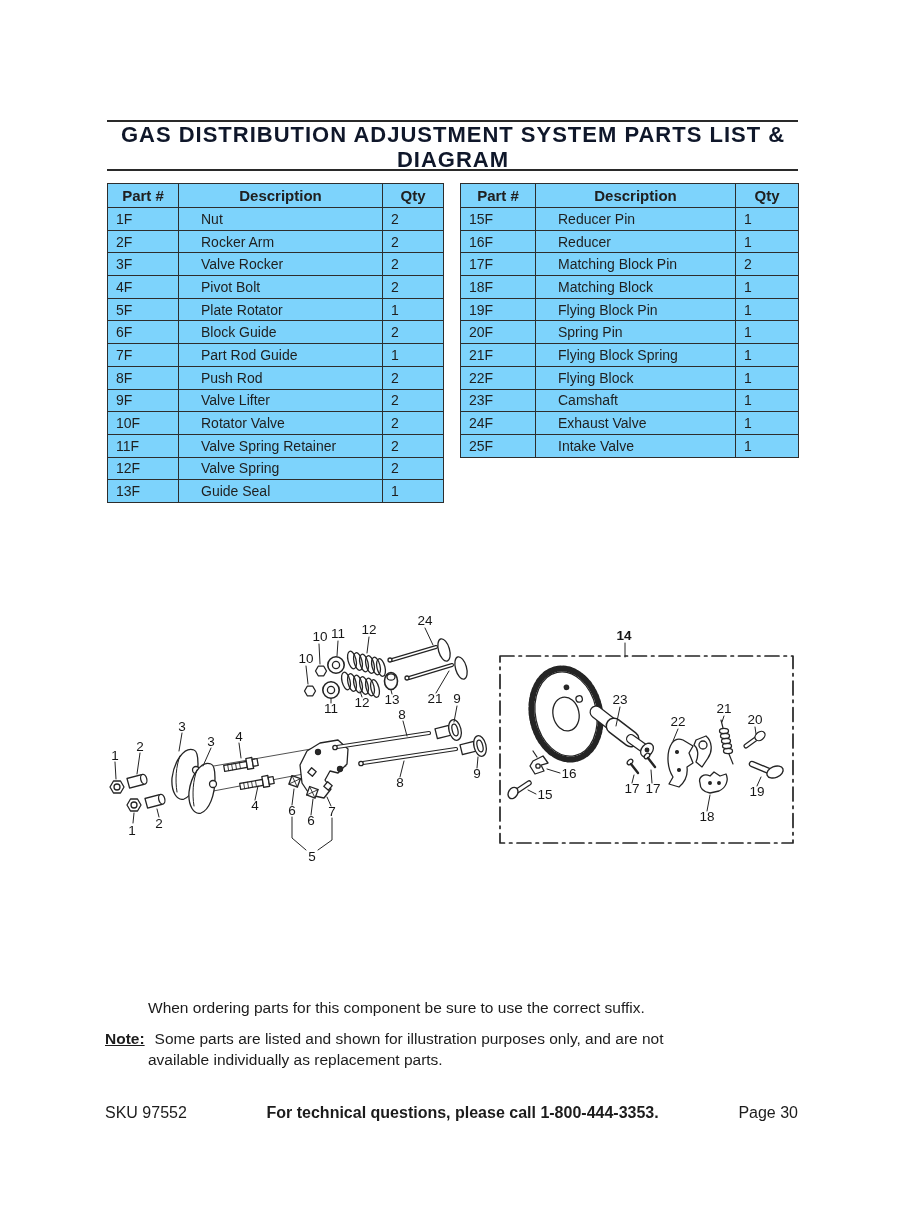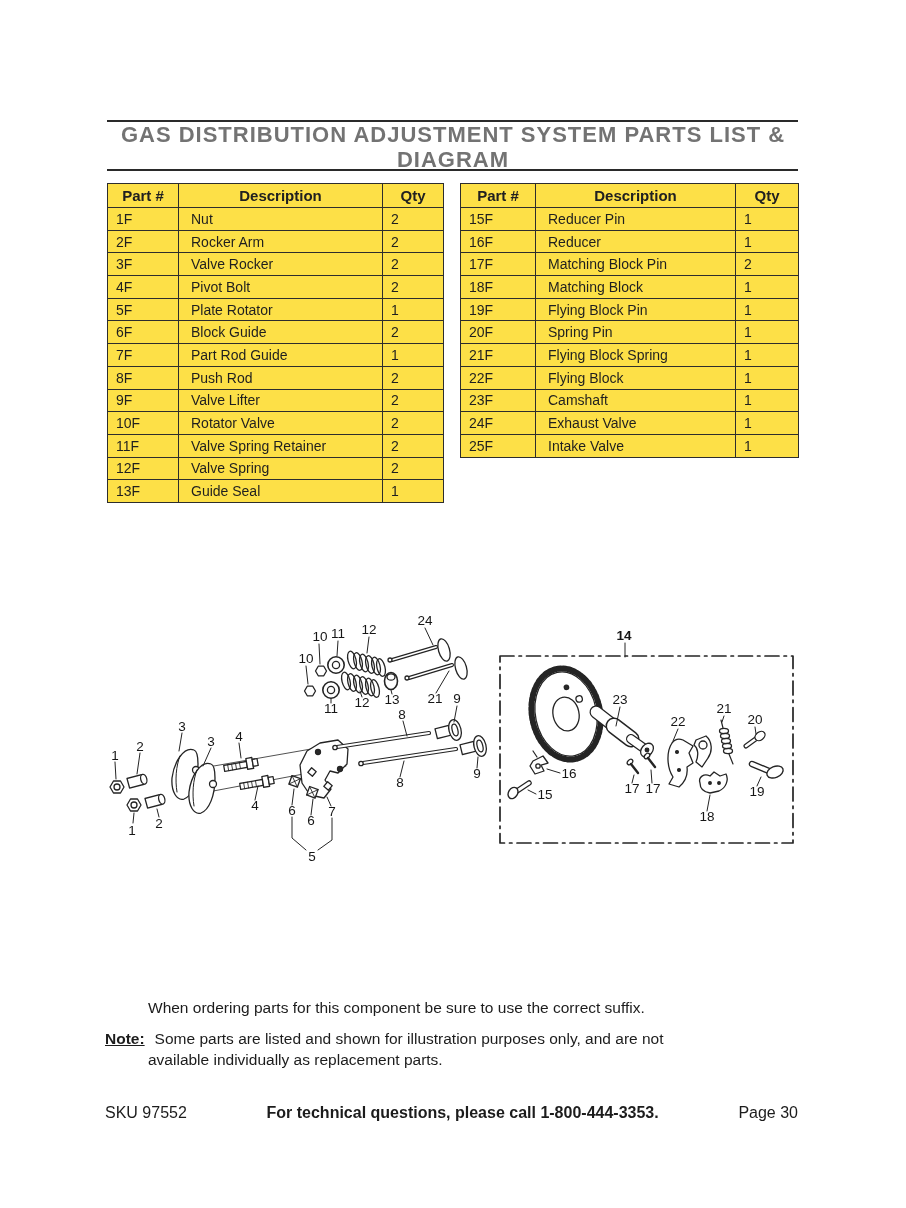--- a/index.html
+++ b/index.html
@@ -2,27 +2,27 @@
 <html><head>
 <meta charset="utf-8">
 <style>
   html,body{margin:0;padding:0;background:#ffffff;}
   .page{position:relative;width:906px;height:1208px;background:#ffffff;overflow:hidden;
         font-family:"Liberation Sans",sans-serif;color:#1d1d1d;}
   .rule{position:absolute;left:107px;width:691px;height:0;border-top:2.2px solid #2a2a2a;}
   .rule.top{top:120px;}
   .rule.bottom{top:169px;}
   .title{position:absolute;left:108px;top:122px;width:690px;text-align:center;
-         font-weight:bold;font-size:22px;line-height:25px;letter-spacing:1px;color:#737373;}
+         font-weight:bold;font-size:22px;line-height:25px;letter-spacing:1px;color:#0f172a;}
   table.parts{position:absolute;border-collapse:collapse;table-layout:fixed;
-              font-size:14px;color:#1f1f1f;background:#fde047;}
+              font-size:14px;color:#1f1f1f;background:#7dd3fc;}
   table.parts, table.parts th, table.parts td{border:1.6px solid #2d2d2d;}
   table.parts th{font-size:15px;font-weight:bold;text-align:center;height:23px;padding:0;color:#202020;}
   table.parts td{height:22.7px;box-sizing:border-box;padding:0 0 0 8px;white-space:nowrap;overflow:hidden;}
-  table.parts td.col-desc{padding-left:12px;}
+  table.parts td.col-desc{padding-left:22px;}
   #table-left{left:107px;top:183px;width:336px;}
   #table-left col.c-part{width:71px;} #table-left col.c-desc{width:204px;} #table-left col.c-qty{width:61px;}
   #table-right{left:460px;top:183px;width:338px;}
   #table-right col.c-part{width:75px;} #table-right col.c-desc{width:200px;} #table-right col.c-qty{width:63px;}
   .diagram{position:absolute;left:95px;top:585px;width:715px;height:300px;}
   .diagram svg{position:absolute;left:0;top:0;}
   .callout{position:absolute;transform:translate(-50%,-50%);font-size:13.5px;color:#161616;
            line-height:14px;white-space:nowrap;}
   .note-line{position:absolute;font-size:15.5px;line-height:20px;color:#1c1c1c;}
   #note-ordering{left:148px;top:982px;}

